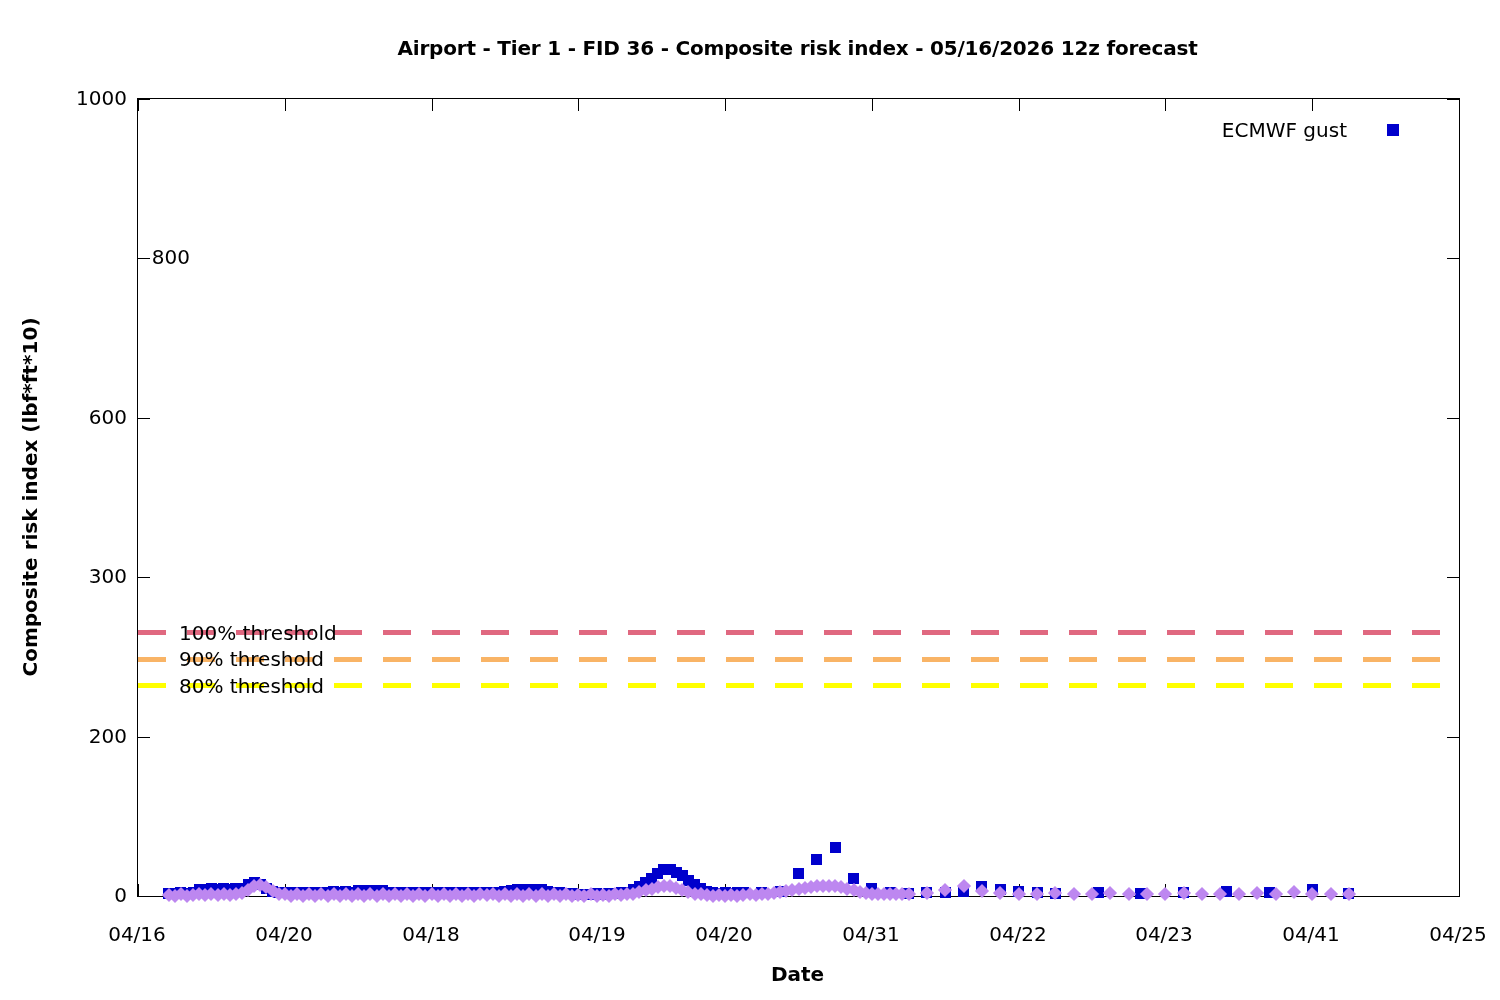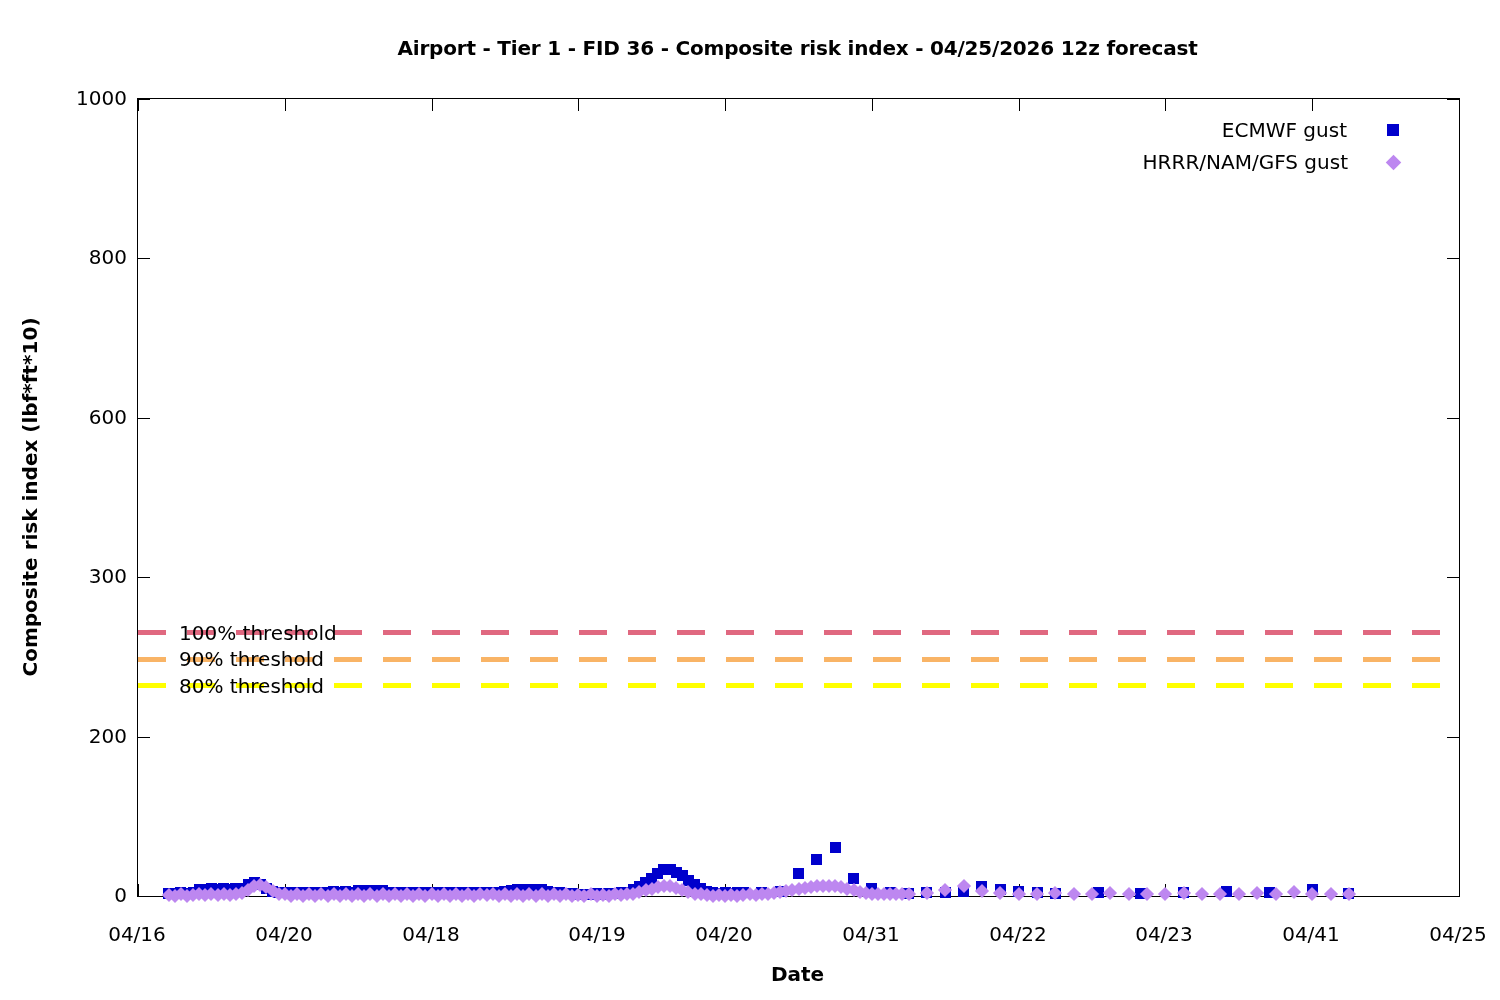--- a/index.html
+++ b/index.html
@@ -20,34 +20,30 @@
   .lm-square{width:12px;height:12px;}
   .lm-diamond{width:11px;height:11px;transform:rotate(45deg);}
   .thr-line{position:absolute;left:0;width:100%;height:5px;}
   .thr-label{position:absolute;left:41px;font-size:20px;transform:translateY(-50%);white-space:nowrap;z-index:3;}
   .pt-sq{position:absolute;width:11px;height:11px;}
   .pt-di{position:absolute;width:10px;height:10px;transform:rotate(45deg);}
 </style>
 </head>
 <body>
 
-<div class="chart-title">Airport - Tier 1 - FID 36 - Composite risk index - 04/25/2026 12z forecast</div>
+<div class="chart-title">Airport - Tier 1 - FID 36 - Composite risk index - 05/16/2026 12z forecast</div>
 
 <div class="ylabel-wrap">
   <span>Composite risk index (lbf*ft*10)</span>
 </div>
 
 <div id="plot">
   <div class="legend-row" style="top:16px;">
     <span class="legend-label">ECMWF gust</span>
     <span class="legend-marker lm-square" style="background: rgb(0, 0, 204);"></span>
-  </div>
-  <div class="legend-row" style="top:48px;">
-    <span class="legend-label">HRRR/NAM/GFS gust</span>
-    <span class="legend-marker lm-diamond" style="background: rgb(189, 135, 240);"></span>
   </div>
 
   <div class="thr-label" style="top: 533.99px;">100% threshold</div>
   <div class="thr-label" style="top: 560.291px;">90% threshold</div>
   <div class="thr-label" style="top: 586.592px;">80% threshold</div>
 <div class="tick xtick" style="left: 0px; bottom: 0px;"></div>
     <div class="tick xtick" style="left: 0px; top: 0px;"></div>
     <div class="tick xtick" style="left: 147px; bottom: 0px;"></div>
     <div class="tick xtick" style="left: 147px; top: 0px;"></div>
     <div class="tick xtick" style="left: 294px; bottom: 0px;"></div>
@@ -357,14 +353,14 @@
 <div class="xticklabel" style="left: 679px;">04/20</div>
 <div class="xticklabel" style="left: 826px;">04/31</div>
 <div class="xticklabel" style="left: 973px;">04/22</div>
 <div class="xticklabel" style="left: 1119px;">04/23</div>
 <div class="xticklabel" style="left: 1266px;">04/41</div>
 <div class="xticklabel" style="left: 1413px;">04/25</div>
 <div class="yticklabel" style="top: 895px; right: 1373px; left: auto;">0</div>
 <div class="yticklabel" style="top: 736px; right: 1373px; left: auto;">200</div>
 <div class="yticklabel" style="top: 576px; right: 1373px; left: auto;">300</div>
 <div class="yticklabel" style="top: 417px; right: 1373px; left: auto;">600</div>
-<div class="yticklabel" style="top: 257px; right: 1373px; left: auto;">800</div>
+<div class="yticklabel" style="top: 257px; right: 1310px; left: auto;">800</div>
 <div class="yticklabel" style="top: 98px; right: 1373px; left: auto;">1000</div>
 
 </body></html>

